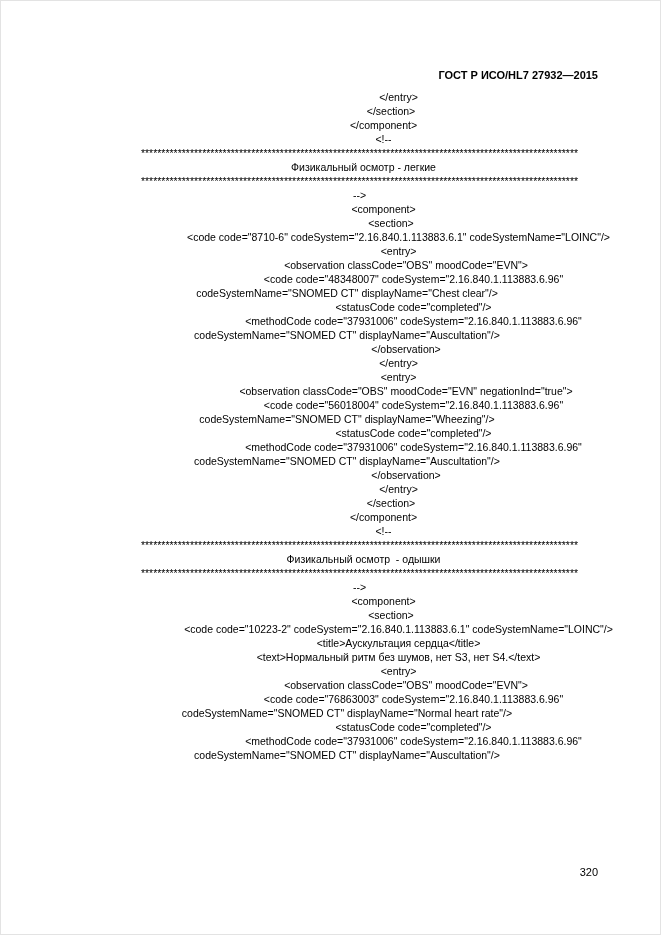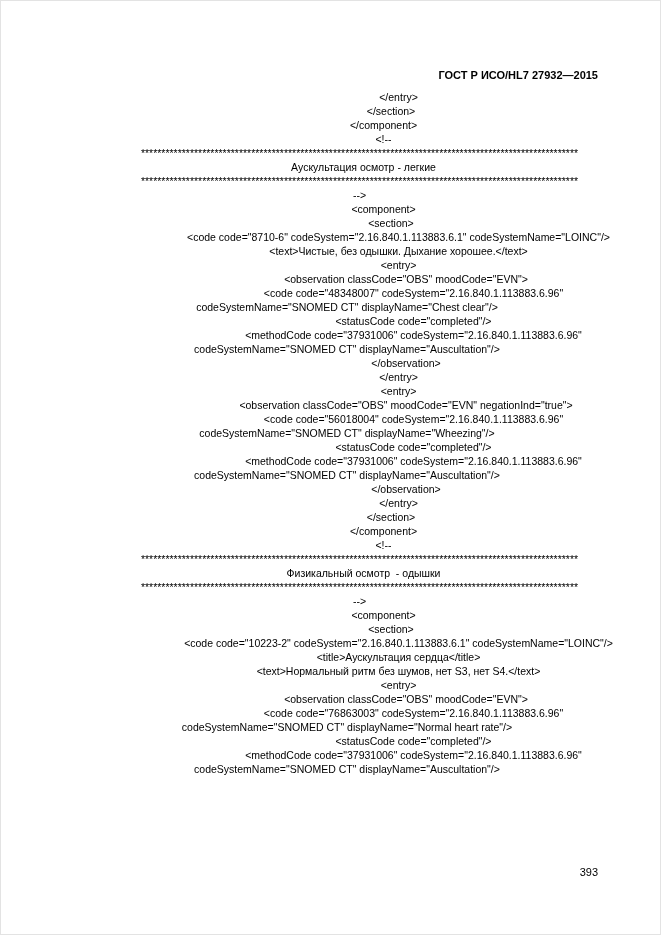--- a/index.html
+++ b/index.html
@@ -54,27 +54,26 @@
   <div class="running-head">
     <span>ГОСТ Р ИСО/HL7 27932—2015</span>
   </div>
 
   <div class="code-block">
       <div class="code-line" style="padding-left: 103px;">&lt;/entry&gt;</div>
       <div class="code-line" style="padding-left: 88px;">&lt;/section&gt;</div>
       <div class="code-line" style="padding-left: 73px;">&lt;/component&gt;</div>
       <div class="code-line" style="padding-left: 73px;">&lt;!--</div>
       <div class="code-line" style="padding-left: 25px;">***********************************************************************************************************</div>
-      <div class="code-line" style="padding-left: 33px;">Аускультация осмотр - легкие</div>
+      <div class="code-line" style="padding-left: 33px;">Физикальный осмотр - легкие</div>
       <div class="code-line" style="padding-left: 25px;">***********************************************************************************************************</div>
       <div class="code-line" style="padding-left: 25px;">--&gt;</div>
       <div class="code-line" style="padding-left: 73px;">&lt;component&gt;</div>
       <div class="code-line" style="padding-left: 88px;">&lt;section&gt;</div>
       <div class="code-line" style="padding-left: 103px;">&lt;code code="8710-6" codeSystem="2.16.840.1.113883.6.1" codeSystemName="LOINC"/&gt;</div>
-      <div class="code-line" style="padding-left: 103px;">&lt;text&gt;Чистые, без одышки. Дыхание хорошее.&lt;/text&gt;</div>
       <div class="code-line" style="padding-left: 103px;">&lt;entry&gt;</div>
       <div class="code-line" style="padding-left: 118px;">&lt;observation classCode="OBS" moodCode="EVN"&gt;</div>
       <div class="code-line" style="padding-left: 133px;">&lt;code code="48348007" codeSystem="2.16.840.1.113883.6.96"</div>
       <div class="code-line" style="padding-left: 0px;">codeSystemName="SNOMED CT" displayName="Chest clear"/&gt;</div>
       <div class="code-line" style="padding-left: 133px;">&lt;statusCode code="completed"/&gt;</div>
       <div class="code-line" style="padding-left: 133px;">&lt;methodCode code="37931006" codeSystem="2.16.840.1.113883.6.96"</div>
       <div class="code-line" style="padding-left: 0px;">codeSystemName="SNOMED CT" displayName="Auscultation"/&gt;</div>
       <div class="code-line" style="padding-left: 118px;">&lt;/observation&gt;</div>
       <div class="code-line" style="padding-left: 103px;">&lt;/entry&gt;</div>
       <div class="code-line" style="padding-left: 103px;">&lt;entry&gt;</div>
@@ -101,16 +100,16 @@
       <div class="code-line" style="padding-left: 103px;">&lt;entry&gt;</div>
       <div class="code-line" style="padding-left: 118px;">&lt;observation classCode="OBS" moodCode="EVN"&gt;</div>
       <div class="code-line" style="padding-left: 133px;">&lt;code code="76863003" codeSystem="2.16.840.1.113883.6.96"</div>
       <div class="code-line" style="padding-left: 0px;">codeSystemName="SNOMED CT" displayName="Normal heart rate"/&gt;</div>
       <div class="code-line" style="padding-left: 133px;">&lt;statusCode code="completed"/&gt;</div>
       <div class="code-line" style="padding-left: 133px;">&lt;methodCode code="37931006" codeSystem="2.16.840.1.113883.6.96"</div>
       <div class="code-line" style="padding-left: 0px;">codeSystemName="SNOMED CT" displayName="Auscultation"/&gt;</div>
     </div>
 
   <div class="page-footer">
-    <span>393</span>
+    <span>320</span>
   </div>
 
 </div>
 
 </body></html>

